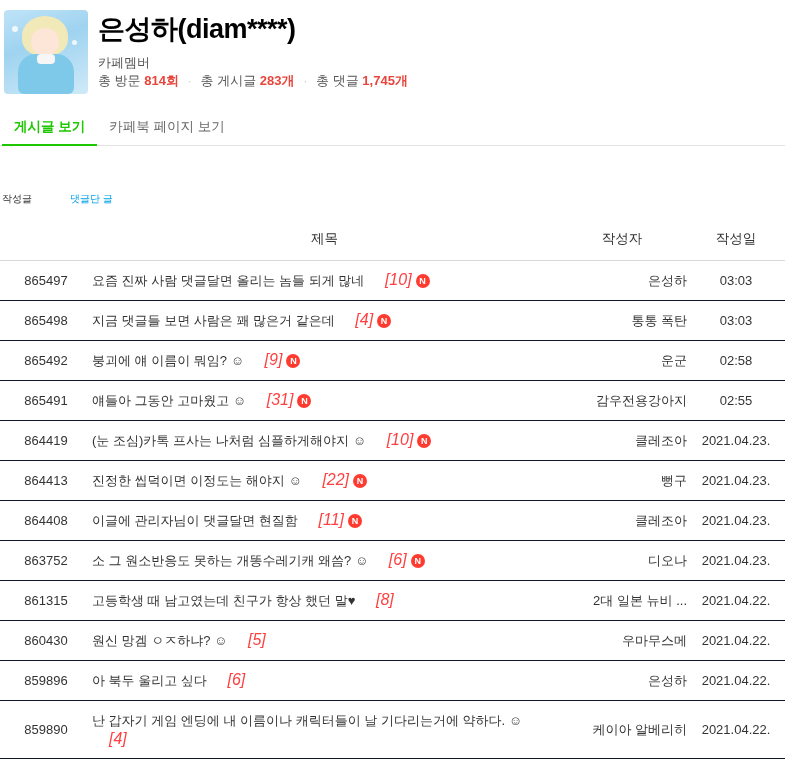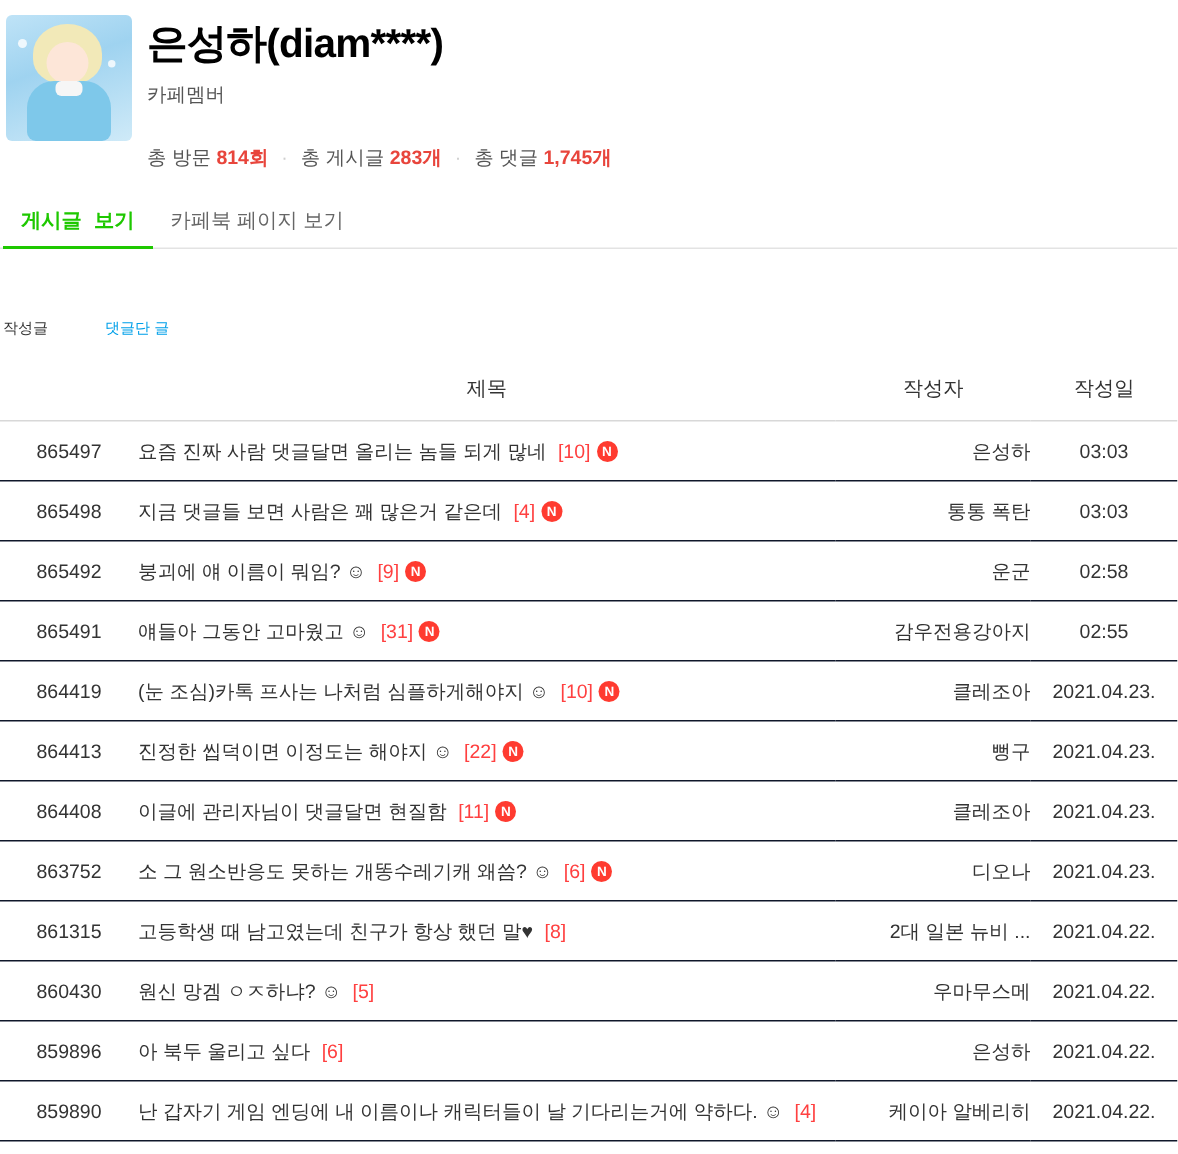--- a/index.html
+++ b/index.html
@@ -77,21 +77,21 @@
     font-weight: bold;
     color: #000000;
     letter-spacing: -0.5px;
     line-height: 34px;
     margin: 0 0 8px 0;
   }
   .grade {
     font-size: 13px;
     color: #555;
     line-height: 18px;
-    margin-bottom: 24px;
+    margin-bottom: 0;
   }
   .stats {
     font-size: 13px;
     color: #555;
     line-height: 18px;
   }
   .stats .num { color: #e8453c; font-weight: bold; }
   .stats .sep { color: #cfcfcf; margin: 0 5px; }
 
   
@@ -105,21 +105,20 @@
     font-size: 13.5px;
     color: #666;
     padding: 6px 12px 9px 12px;
     cursor: pointer;
     position: relative;
     white-space: nowrap;
   }
   .top-tab.active {
     color: #1ec800;
     font-weight: bold;
-    font-family: Liberation Mono, monospace;
   }
   .top-tab.active::after {
     content: "";
     position: absolute;
     left: 0; right: 0; bottom: -1px;
     height: 2px;
     background: #1ec800;
   }
 
   
@@ -181,22 +180,23 @@
     white-space: nowrap;
   }
 
   .title-link {
     color: #333;
     text-decoration: none;
     line-height: 19px;
   }
   .cmt-count {
     color: #ff4040;
-    font-size: 13px;
-    margin-left: 4px;
+    font-size: 16px;
+    margin-left: 17px;
+    font-style: italic;
   }
   .emoji { font-size: 13px; }
   .new-badge {
     display: inline-block;
     width: 14px;
     height: 14px;
     line-height: 14px;
     border-radius: 50%;
     background: #ff3b30;
     color: #fff;

